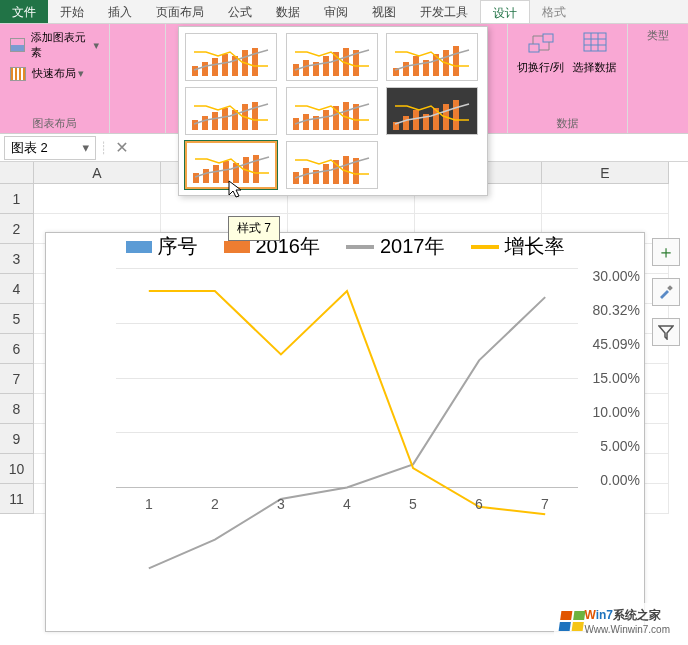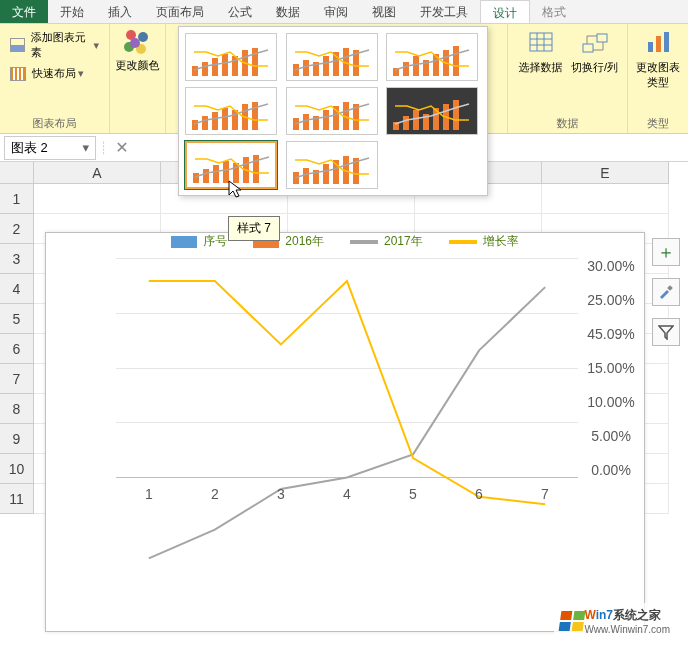--- a/index.html
+++ b/index.html
@@ -36,21 +36,21 @@
     border: 1px solid #d4d4d4;
     border-bottom: none;
     color: #217346;
   }
   .tab.fmt { color: #888; }
   
   
   .ribbon {
     display: flex;
     height: 110px;
-    background: #fef9c3;
+    background: #f9a8d4;
     border-bottom: 1px solid #cfcfcf;
   }
   .group {
     border-right: 1px solid #dcdcdc;
     display: flex;
     flex-direction: column;
     align-items: center;
     justify-content: space-between;
     padding: 4px 6px 2px;
     position: relative;
@@ -216,39 +216,39 @@
     text-align: center;
     font-size: 30px;
     color: #595959;
     margin: 12px 0 6px;
     font-family: "SimSun", serif;
   }
   .legend {
     display: flex;
     justify-content: center;
     gap: 26px;
-    font-size: 12px;
-    color: #4d7c0f;
+    font-size: 20px;
+    color: #000000;
     margin-bottom: 8px;
   }
   .legend .item { display: flex; align-items: center; gap: 6px; }
   .swatch-bar { width: 26px; height: 12px; }
   .swatch-line { width: 28px; height: 4px; }
   .plot {
     position: relative;
     margin: 0 66px 0 70px;
     height: 250px;
   }
   .y-left, .y-right {
     position: absolute; top: 0; bottom: 30px;
     display: flex; flex-direction: column; justify-content: space-between;
     font-size: 14px; color: #595959;
   }
   .y-left { left: -50px; text-align: right; width: 44px;}
-  .y-right { right: -62px; text-align: center; width: 58px;}
+  .y-right { right: -62px; text-align: right; width: 58px;}
   .plot-area {
     position: absolute; left: 0; right: 0; top: 0; bottom: 30px;
     border-bottom: 1px solid #bfbfbf;
   }
   .grid-line {
     position: absolute; left: 0; right: 0;
     border-top: 1px solid #e6e6e6;
   }
   .bars {
     position: absolute; left: 0; right: 0; bottom: 0; top: 0;
@@ -347,71 +347,53 @@
       <div class="layout-btn">
         <span class="mini-layout-ico"></span>
         <span>快速布局</span> 
           <span style="margin-left:2px;color:#666">▾</span>
       </div>
     </div>
     <div class="group-label">图表布局</div>
   </div>
 
   <div class="group" style="width:56px">
-    <div class="big-btn">
-      <div class="color-dots">
-        <span style="background:#e15759;left:2px;top:0"></span>
-        <span style="background:#4e79a7;left:14px;top:2px"></span>
-        <span style="background:#59a14f;left:0;top:12px"></span>
-        <span style="background:#edc948;left:12px;top:14px"></span>
-        <span style="background:#9467bd;left:6px;top:8px"></span>
-      </div>
-      <span>更改颜色</span>
-    </div>
     <div class="group-label">&nbsp;</div>
   </div>
 
   <div class="group styles-gallery">
     
   </div>
 
   <div class="group" style="width:120px">
     <div style="display:flex">
+      <div class="big-btn">
+        <svg width="28" height="26">
+            <rect x="2" y="14" width="10" height="8" fill="none" stroke="#5a8ac6"></rect>
+            <rect x="16" y="4" width="10" height="8" fill="none" stroke="#5a8ac6"></rect>
+            <path d="M6 14 V6 H16" fill="none" stroke="#888"></path>
+            <path d="M22 12 V20 H12" fill="none" stroke="#888"></path>
+          </svg>
+        <span>切换行/列</span>
+      </div>
       <div class="big-btn">
         <svg width="28" height="26">
             <rect x="3" y="3" width="22" height="18" fill="none" stroke="#5a8ac6"></rect>
             <line x1="3" y1="9" x2="25" y2="9" stroke="#5a8ac6"></line>
             <line x1="3" y1="15" x2="25" y2="15" stroke="#5a8ac6"></line>
             <line x1="10" y1="3" x2="10" y2="21" stroke="#5a8ac6"></line>
             <line x1="17" y1="3" x2="17" y2="21" stroke="#5a8ac6"></line>
           </svg>
         <span>选择数据</span>
       </div>
-      <div class="big-btn">
-        <svg width="28" height="26">
-            <rect x="2" y="14" width="10" height="8" fill="none" stroke="#5a8ac6"></rect>
-            <rect x="16" y="4" width="10" height="8" fill="none" stroke="#5a8ac6"></rect>
-            <path d="M6 14 V6 H16" fill="none" stroke="#888"></path>
-            <path d="M22 12 V20 H12" fill="none" stroke="#888"></path>
-          </svg>
-        <span>切换行/列</span>
-      </div>
     </div>
     <div class="group-label">数据</div>
   </div>
 
   <div class="group" style="width:60px;border-right:none">
-    <div class="big-btn">
-      <svg width="28" height="26">
-          <rect x="4" y="12" width="5" height="10" fill="#5a8ac6"></rect>
-          <rect x="12" y="6" width="5" height="16" fill="#ed7d31"></rect>
-          <rect x="20" y="2" width="5" height="20" fill="#5a8ac6"></rect>
-        </svg>
-      <span>更改图表类型</span>
-    </div>
     <div class="group-label">类型</div>
   </div>
 </div>
 
 <div class="namebox-row">
   <div class="namebox">
     <span>图表 2</span>
     <span class="dd">▾</span>
   </div>
   <span style="color:#ccc">┊</span>
@@ -638,21 +620,21 @@
         <span>2017年</span>
       </div>
     <div class="item">
         <span class="swatch-line" style="background:#ffc000"></span>
         <span>增长率</span>
       </div>
   </div>
   <div class="plot">
     <div class="y-right">
       <span>30.00%</span>
-      <span>25.00%</span>
+      <span>80.32%</span>
       <span>45.09%</span>
       <span>15.00%</span>
       <span>10.00%</span>
       <span>5.00%</span>
       <span>0.00%</span>
     </div>
     <div class="plot-area">
       <div class="grid-line" style="top:0%"></div>
       <div class="grid-line" style="top:25%"></div>
       <div class="grid-line" style="top:50%"></div>

